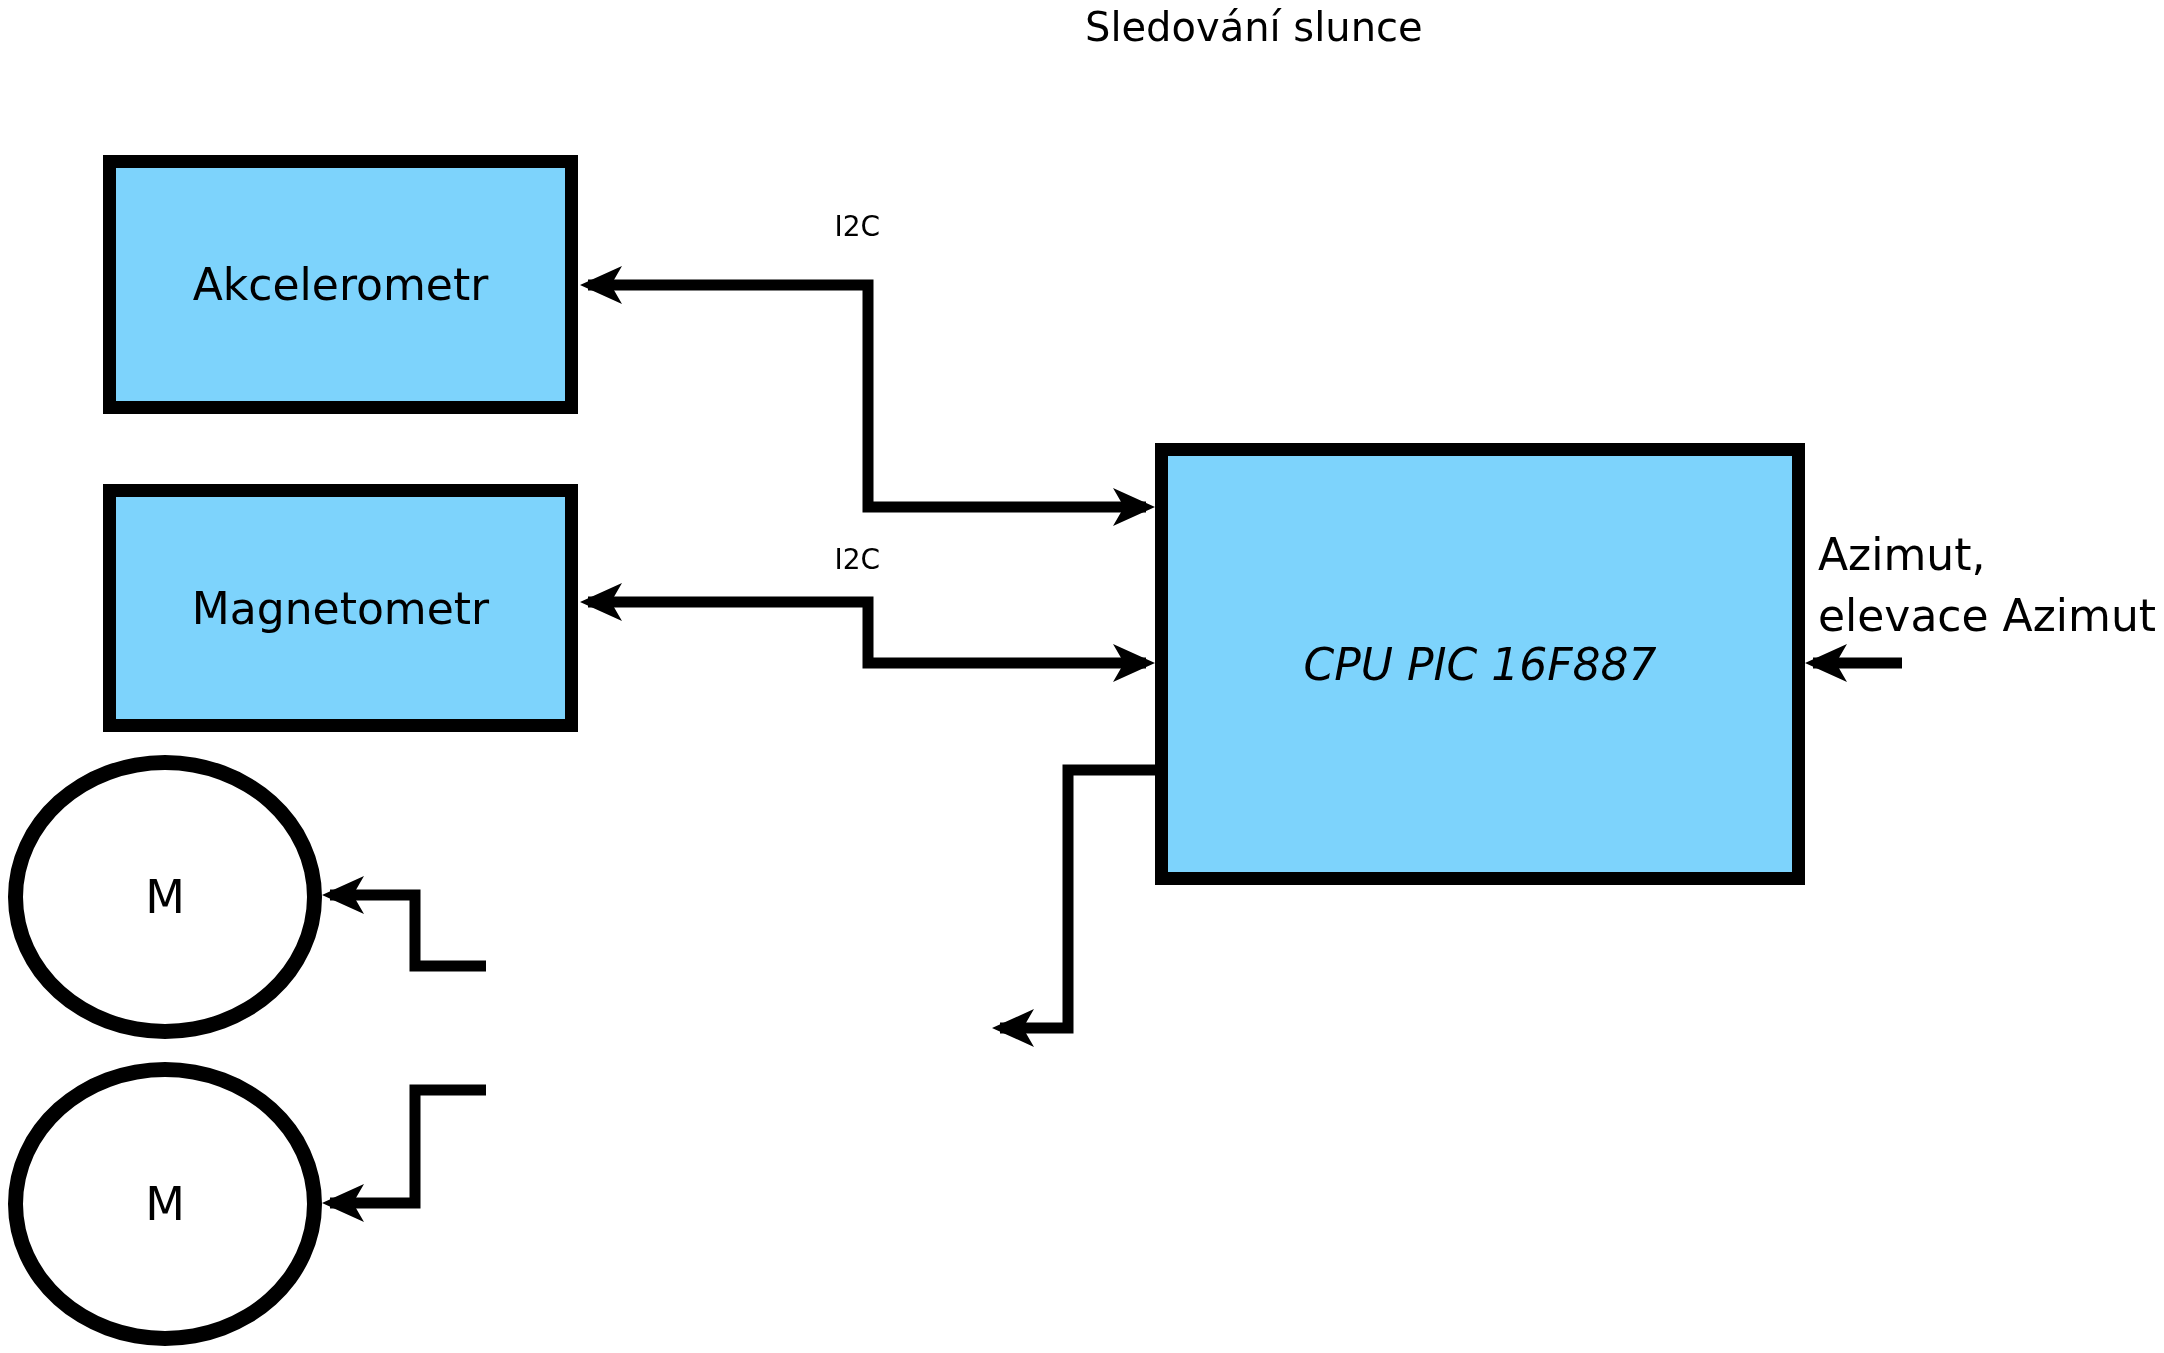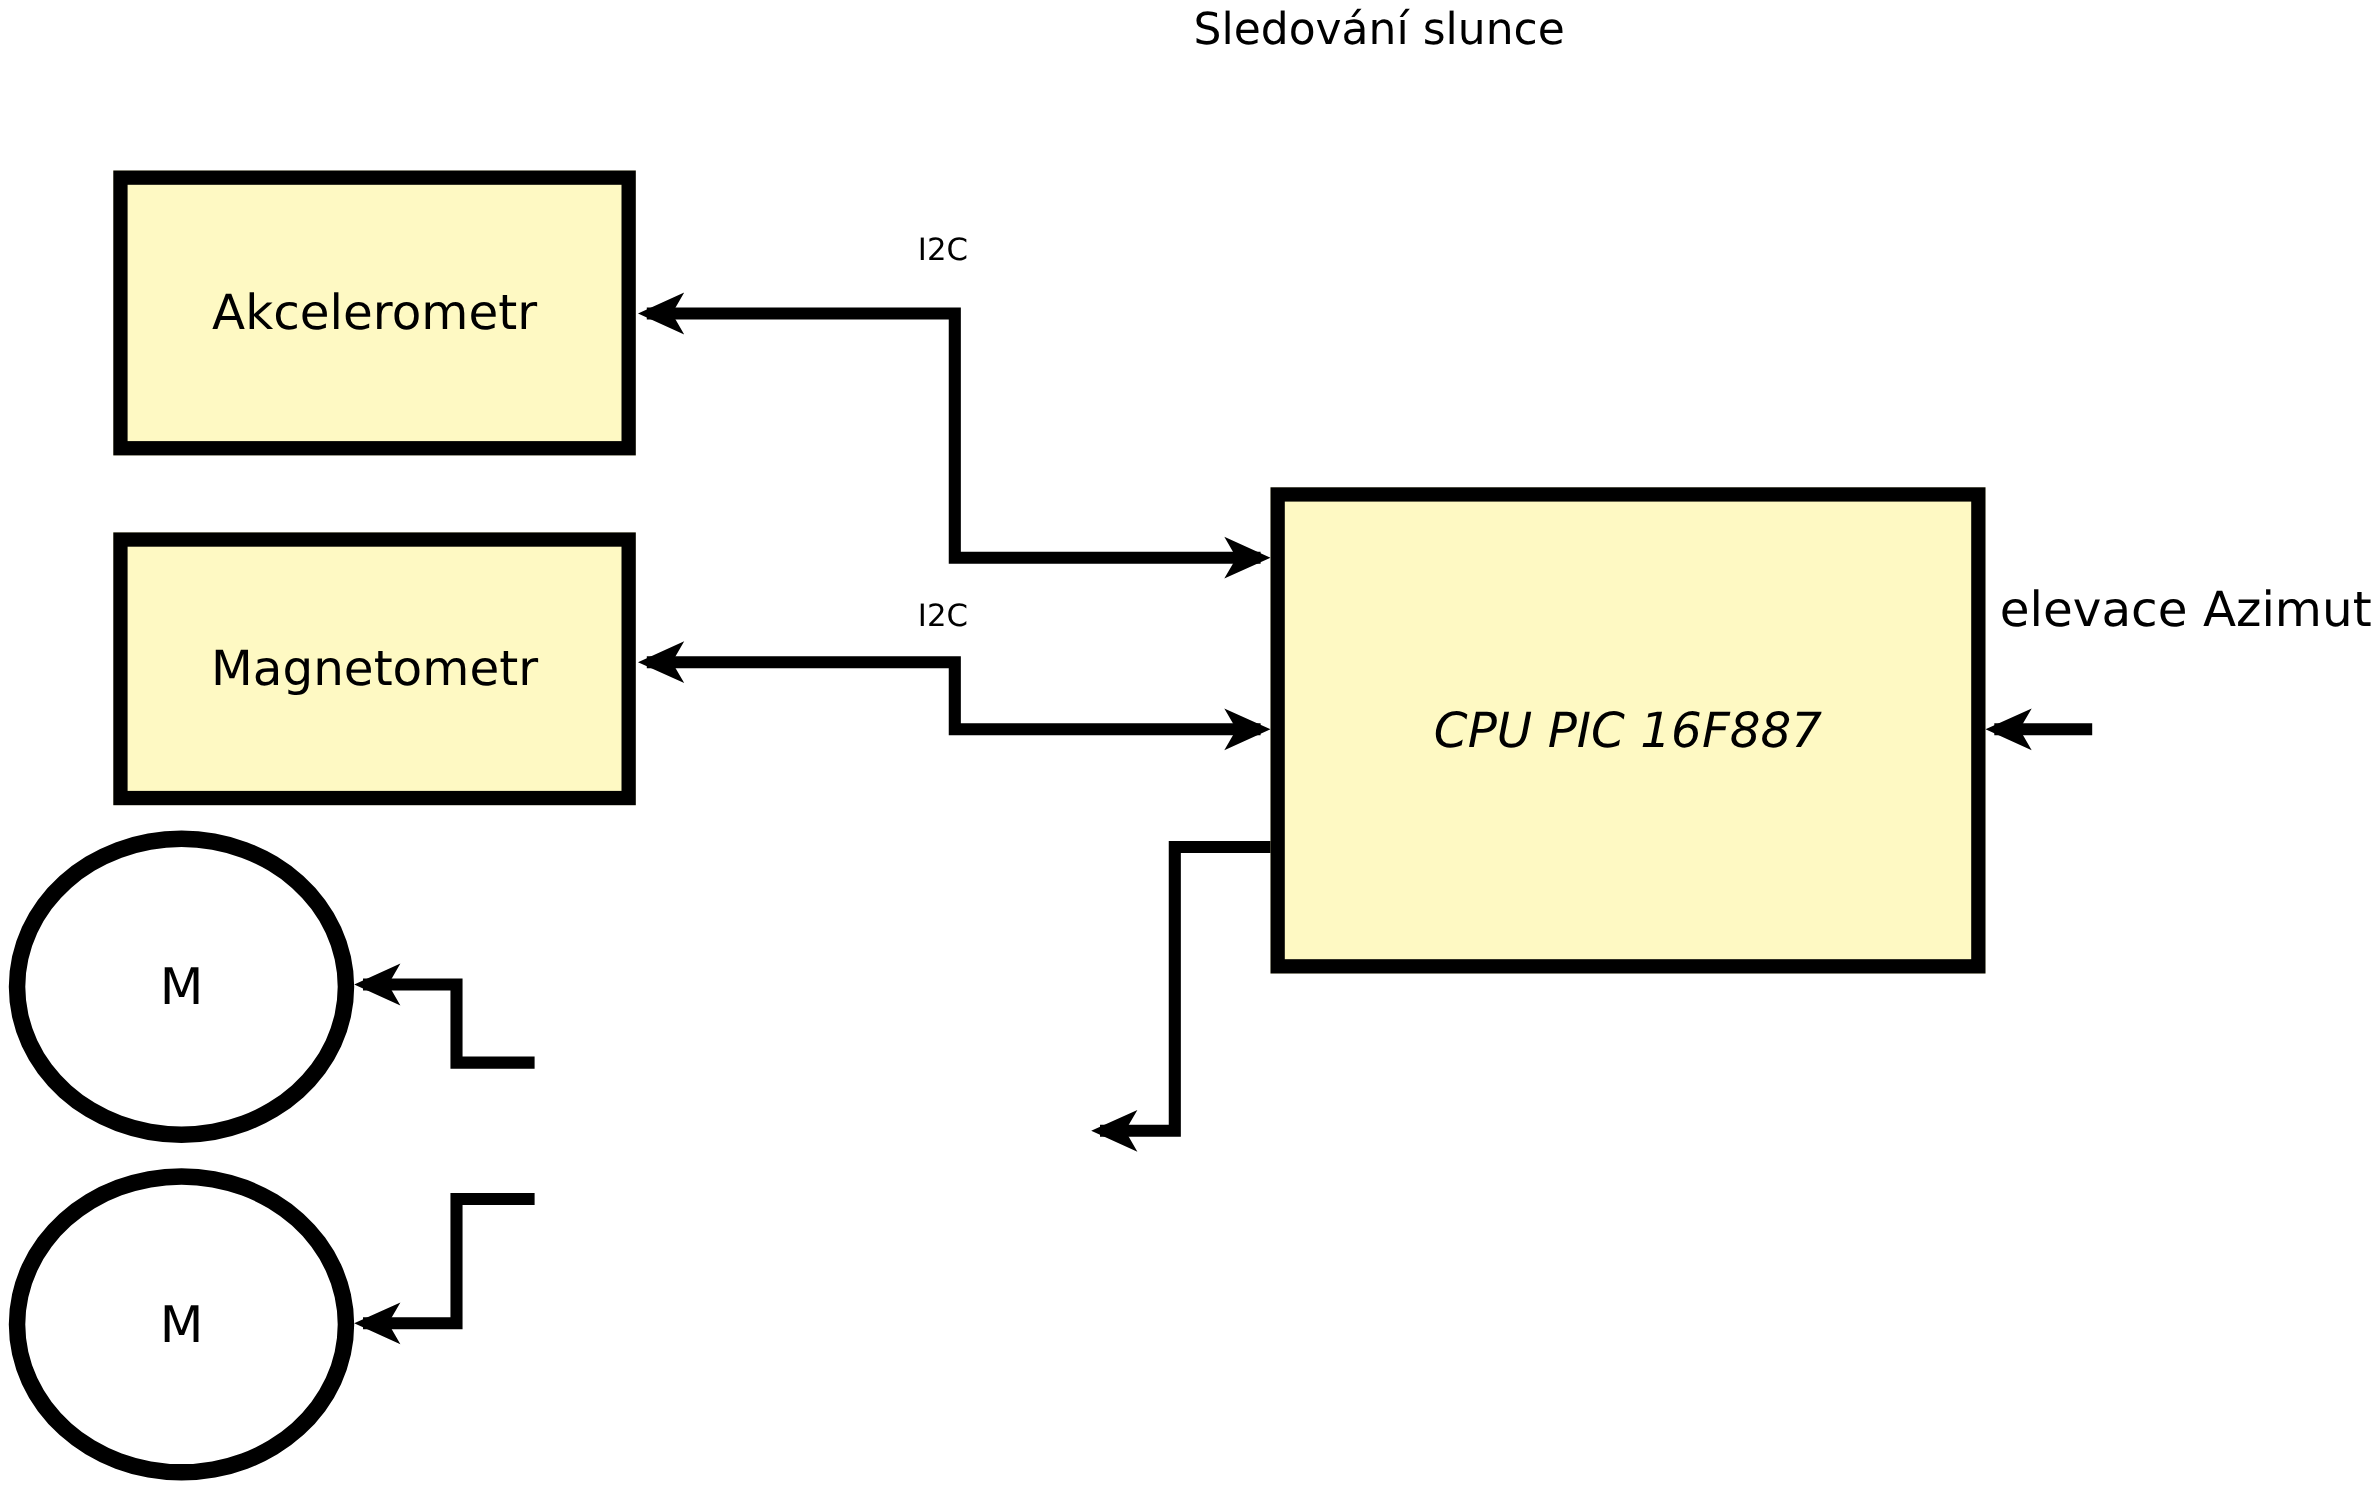--- a/index.html
+++ b/index.html
@@ -28,21 +28,21 @@
     left: 1085px;
     top: 0px;
     font-size: 40px;
     line-height: 54px;
     white-space: nowrap;
   }
   .box {
     position: absolute;
     box-sizing: border-box;
     border: 13px solid #000000;
-    background: #fef9c3;
+    background: #7dd3fc;
     display: flex;
     align-items: center;
     justify-content: center;
     font-size: 44px;
     white-space: nowrap;
   }
   .box-akcelerometr { left: 103px; top: 155px; width: 475px; height: 259px; }
   .box-magnetometr  { left: 103px; top: 484px; width: 475px; height: 248px; }
   .box-cpu          { left: 1155px; top: 443px; width: 650px; height: 442px; font-style: italic; }
   .box-ovladac     { left: 488px; top: 900px; width: 504px; height: 257px; }
@@ -125,16 +125,17 @@
   </div>
 
   <div class="motor motor-2">
     <span>M</span>
   </div>
 
   <div class="wire-label i2c-1">I2C</div>
   <div class="wire-label i2c-2">I2C</div>
 
   <div class="azimut">
+    <div>Azimut,</div>
     <div>elevace Azimut</div>
   </div>
 
 </div>
 
 </body></html>

